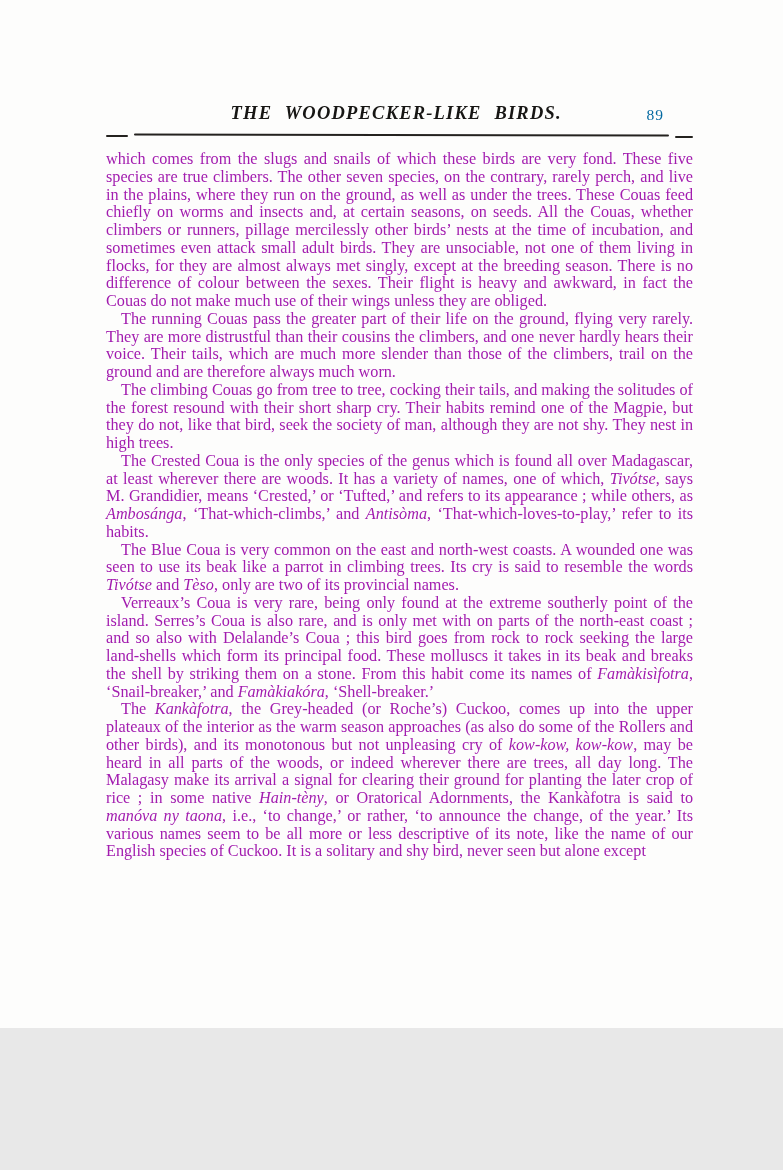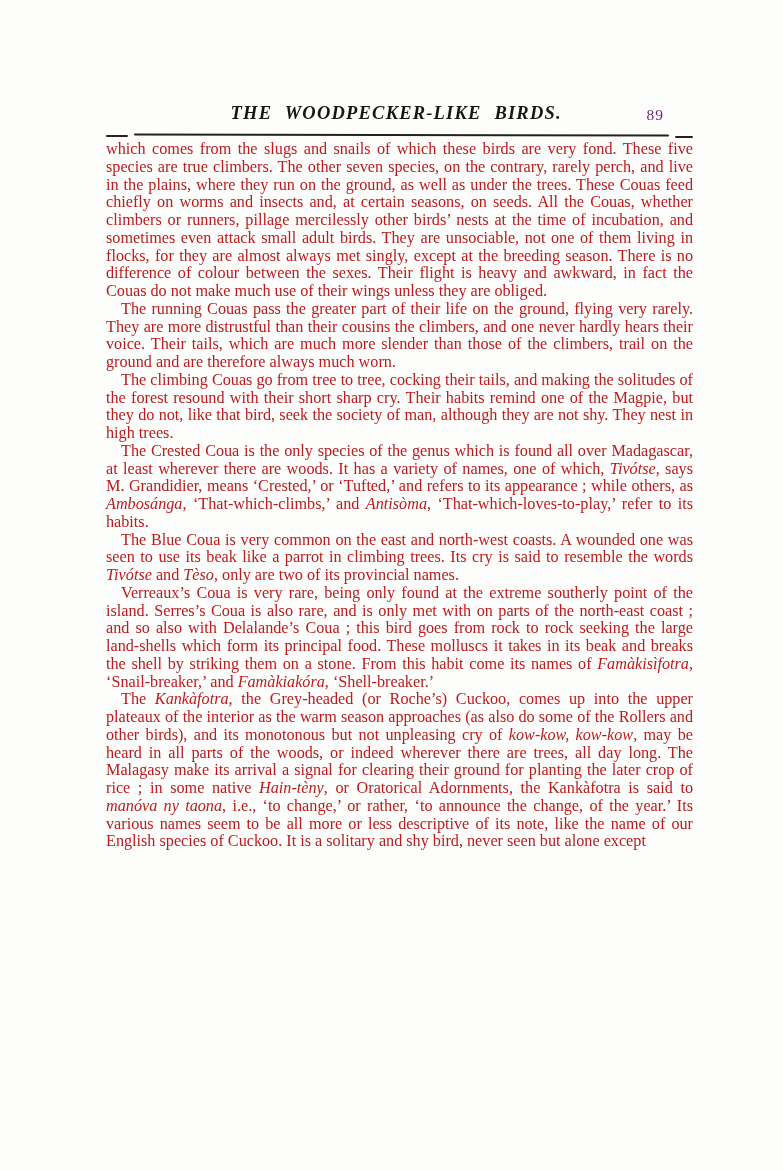--- a/index.html
+++ b/index.html
@@ -3,21 +3,21 @@
 <meta charset="utf-8">
 <style>
   html, body {
     margin: 0;
     padding: 0;
     background: #e8e8e8;
   }
   .page {
     position: relative;
     width: 783px;
-    height: 1170px;
+    height: 1028px;
     background: #fdfdfc;
     color: #1b1a18;
     font-family: "Liberation Serif", "DejaVu Serif", serif;
     overflow: hidden;
     box-sizing: border-box;
   }
   .text-block {
     position: absolute;
     left: 106px;
     top: 103px;
@@ -39,42 +39,42 @@
     word-spacing: 7px;
     white-space: nowrap;
     color: #171614;
   }
   .page-num {
     position: absolute;
     right: 29px;
     top: 3px;
     font-size: 15.5px;
     letter-spacing: 1px;
-    color: #701a75;
+    color: #0369a1;
   }
   .head-rule {
     position: relative;
     height: 6px;
     margin-top: 3px;
   }
   .head-rule .seg {
     position: absolute;
     background: #24221f;
     height: 2px;
     border-radius: 1px;
   }
   .seg.left-dash   { left: 0;   top: 1px; width: 22px; }
   .seg.main-line   { left: 28px; top: 0; right: 24px; transform: rotate(0.12deg); }
   .seg.right-dash  { right: 0;  top: 2px; width: 18px; }
   .body-text {
-    margin-top: 1px;
+    margin-top: 11px;
     font-size: 16.2px;
     line-height: 17.75px;
     text-align: justify;
-    color: #b91c1c;
+    color: #a21caf;
   }
   .body-text p {
     margin: 0;
     padding: 0;
   }
   .body-text p.indent {
     text-indent: 15px;
   }
   .body-text em {
   }

